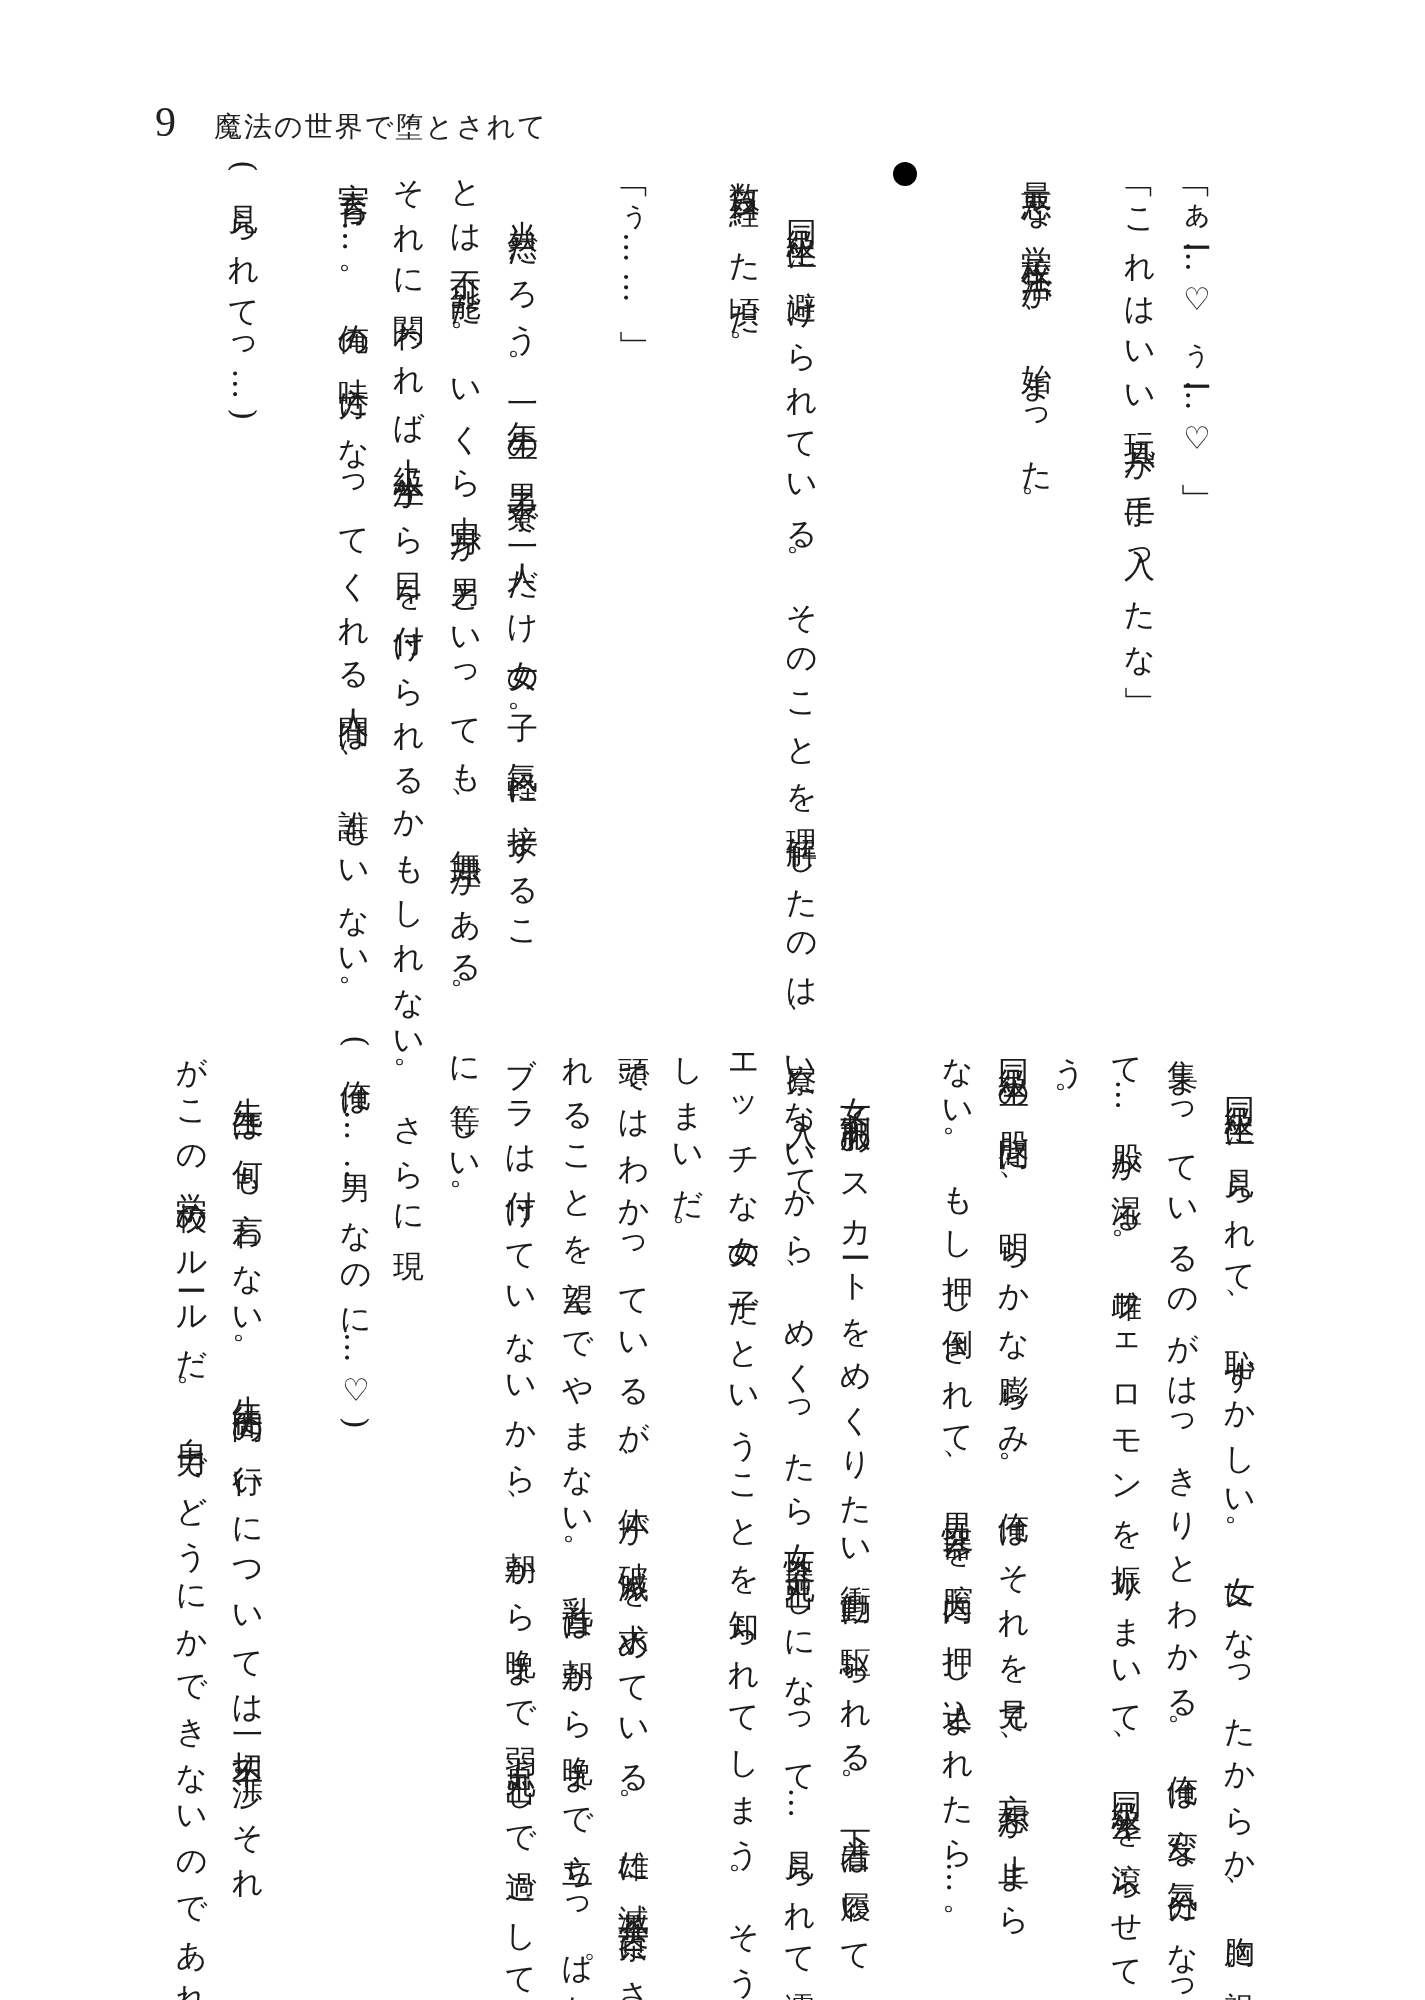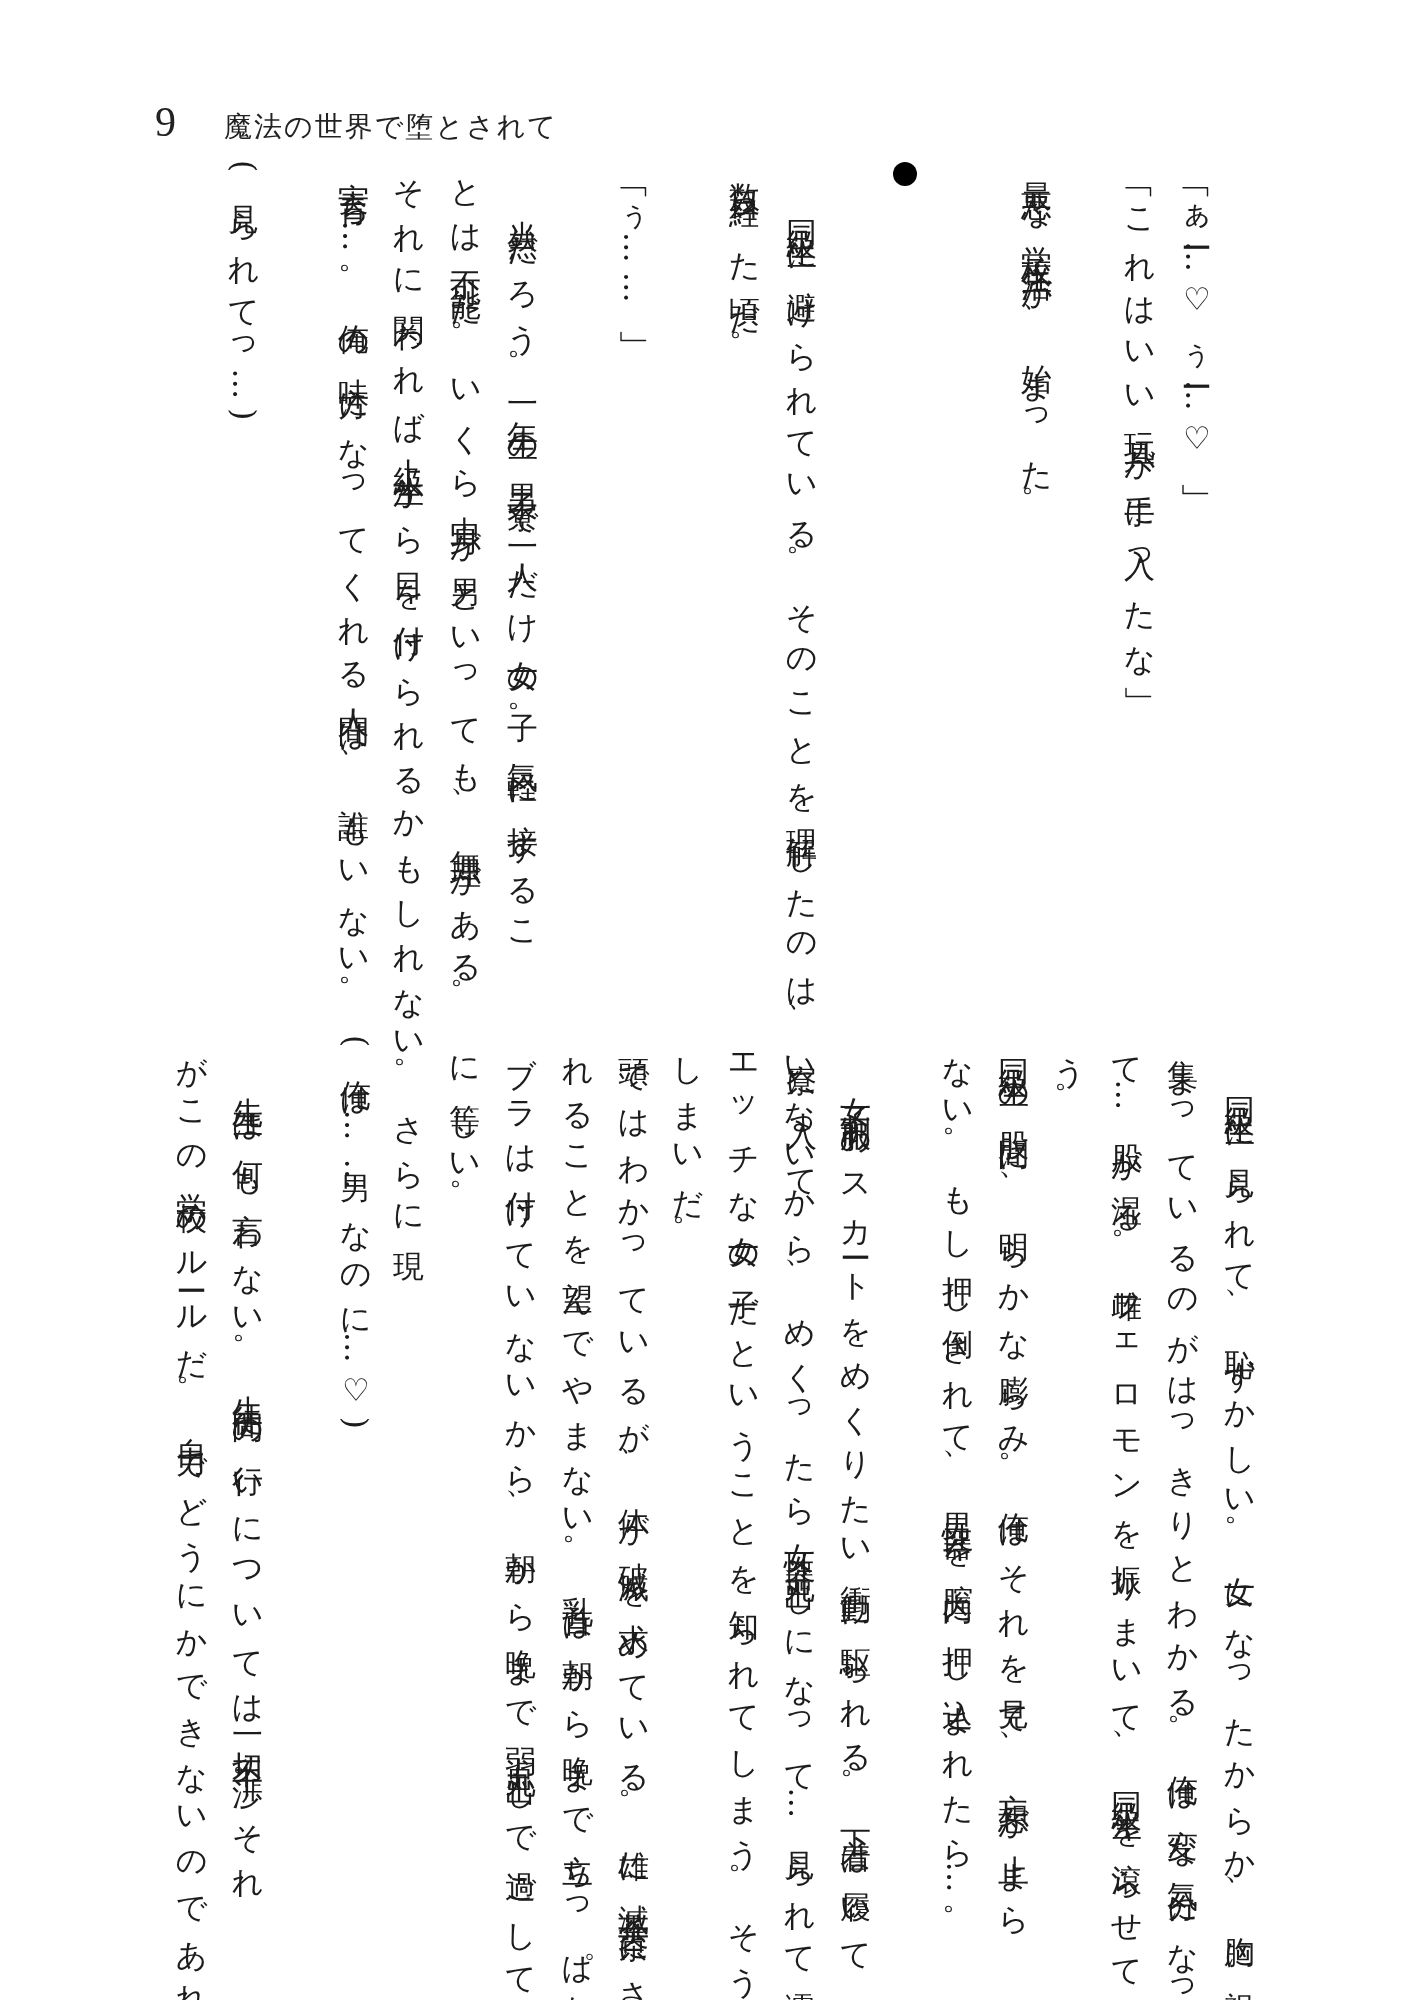--- a/index.html
+++ b/index.html
@@ -1,20 +1,20 @@
 <!DOCTYPE html>
 <html><head>
 <meta charset="utf-8">
 <style>
   html, body { margin: 0; padding: 0; background: #ffffff; }
   body { width: 1425px; height: 2000px; position: relative; overflow: hidden;
          font-family: "DejaVu Serif", "Liberation Serif", serif; color: #1a1a1a; }
   .header { position: absolute; top: 98px; left: 155px; display: flex; align-items: baseline; }
   .page-num { font-family: "Liberation Serif", "DejaVu Serif", serif; font-size: 42px; color: #222; }
-  .running-title { font-size: 28px; margin-left: 48px; letter-spacing: 2px; color: #222; }
+  .running-title { font-size: 28px; margin-left: 38px; letter-spacing: 2px; color: #222; }
   .col { position: absolute; writing-mode: vertical-rl; font-size: 31px; line-height: 36px;
          letter-spacing: 9px; white-space: nowrap; width: 36px; color: #1c1c1c; }
   .bullet { position: absolute; left: 893px; top: 162px; width: 24px; height: 24px;
             border-radius: 50%; background: #000; }
 </style>
 </head>
 <body>
 
 <div>
   <div class="header">

